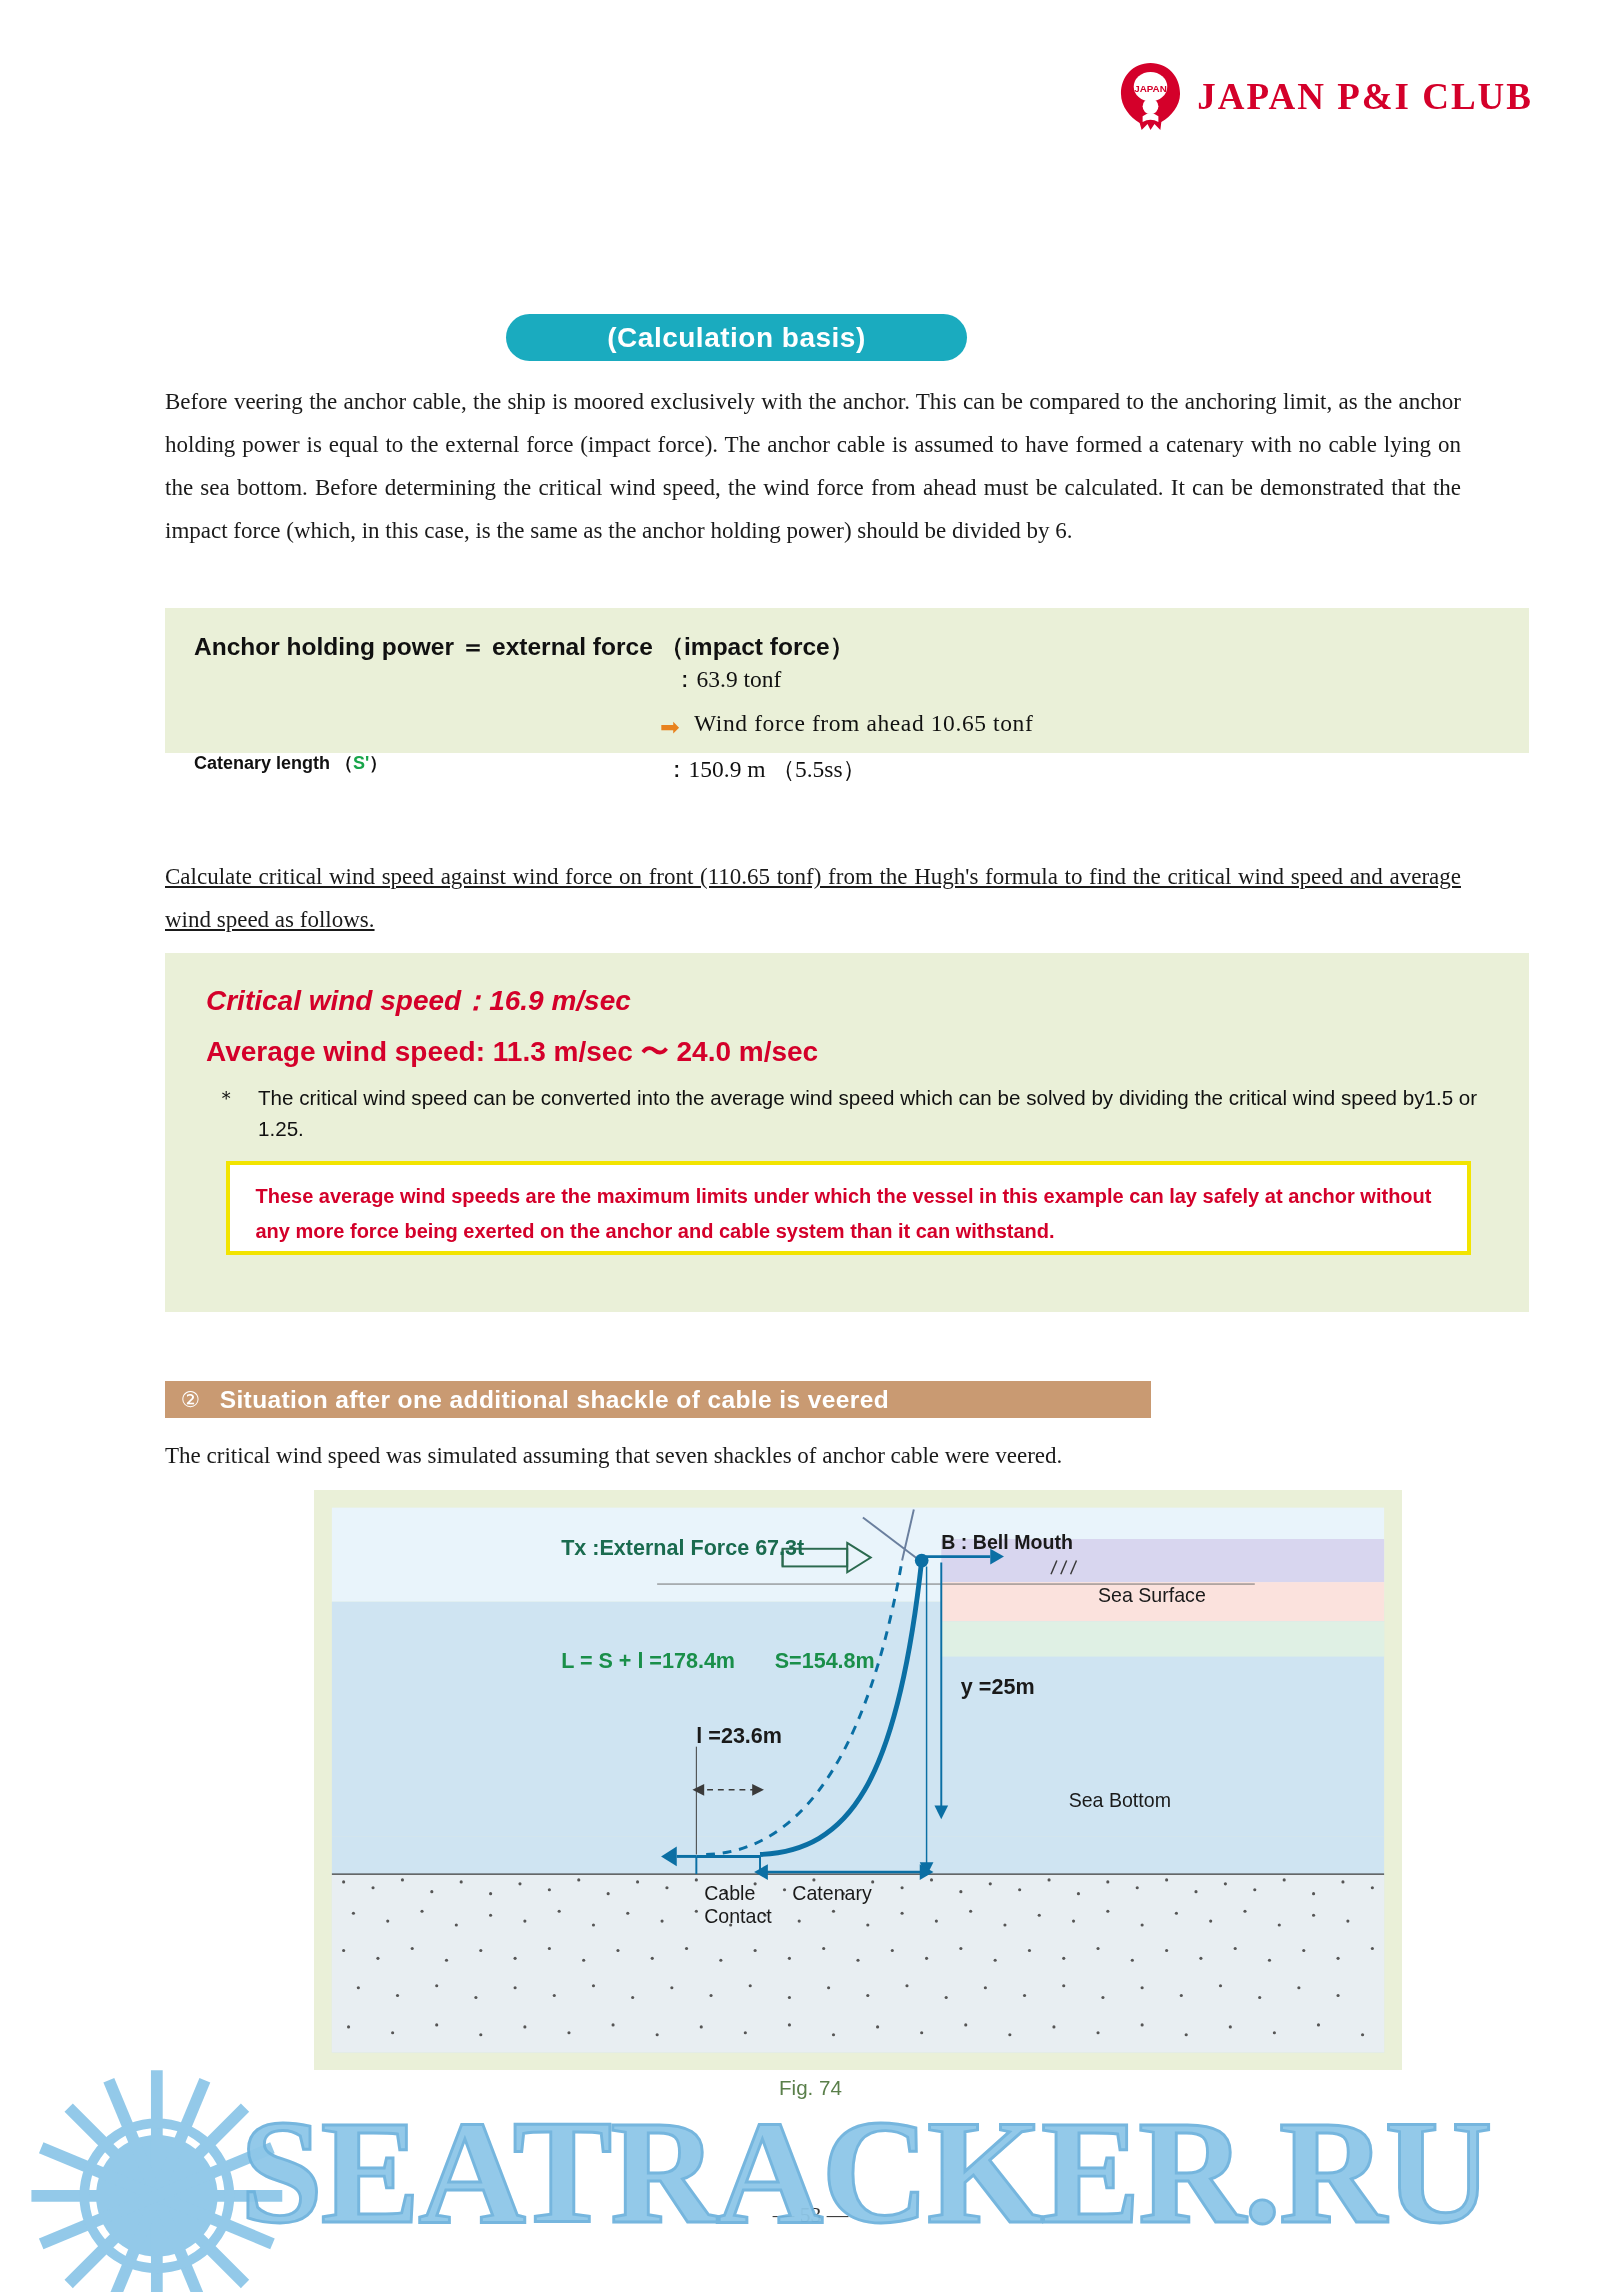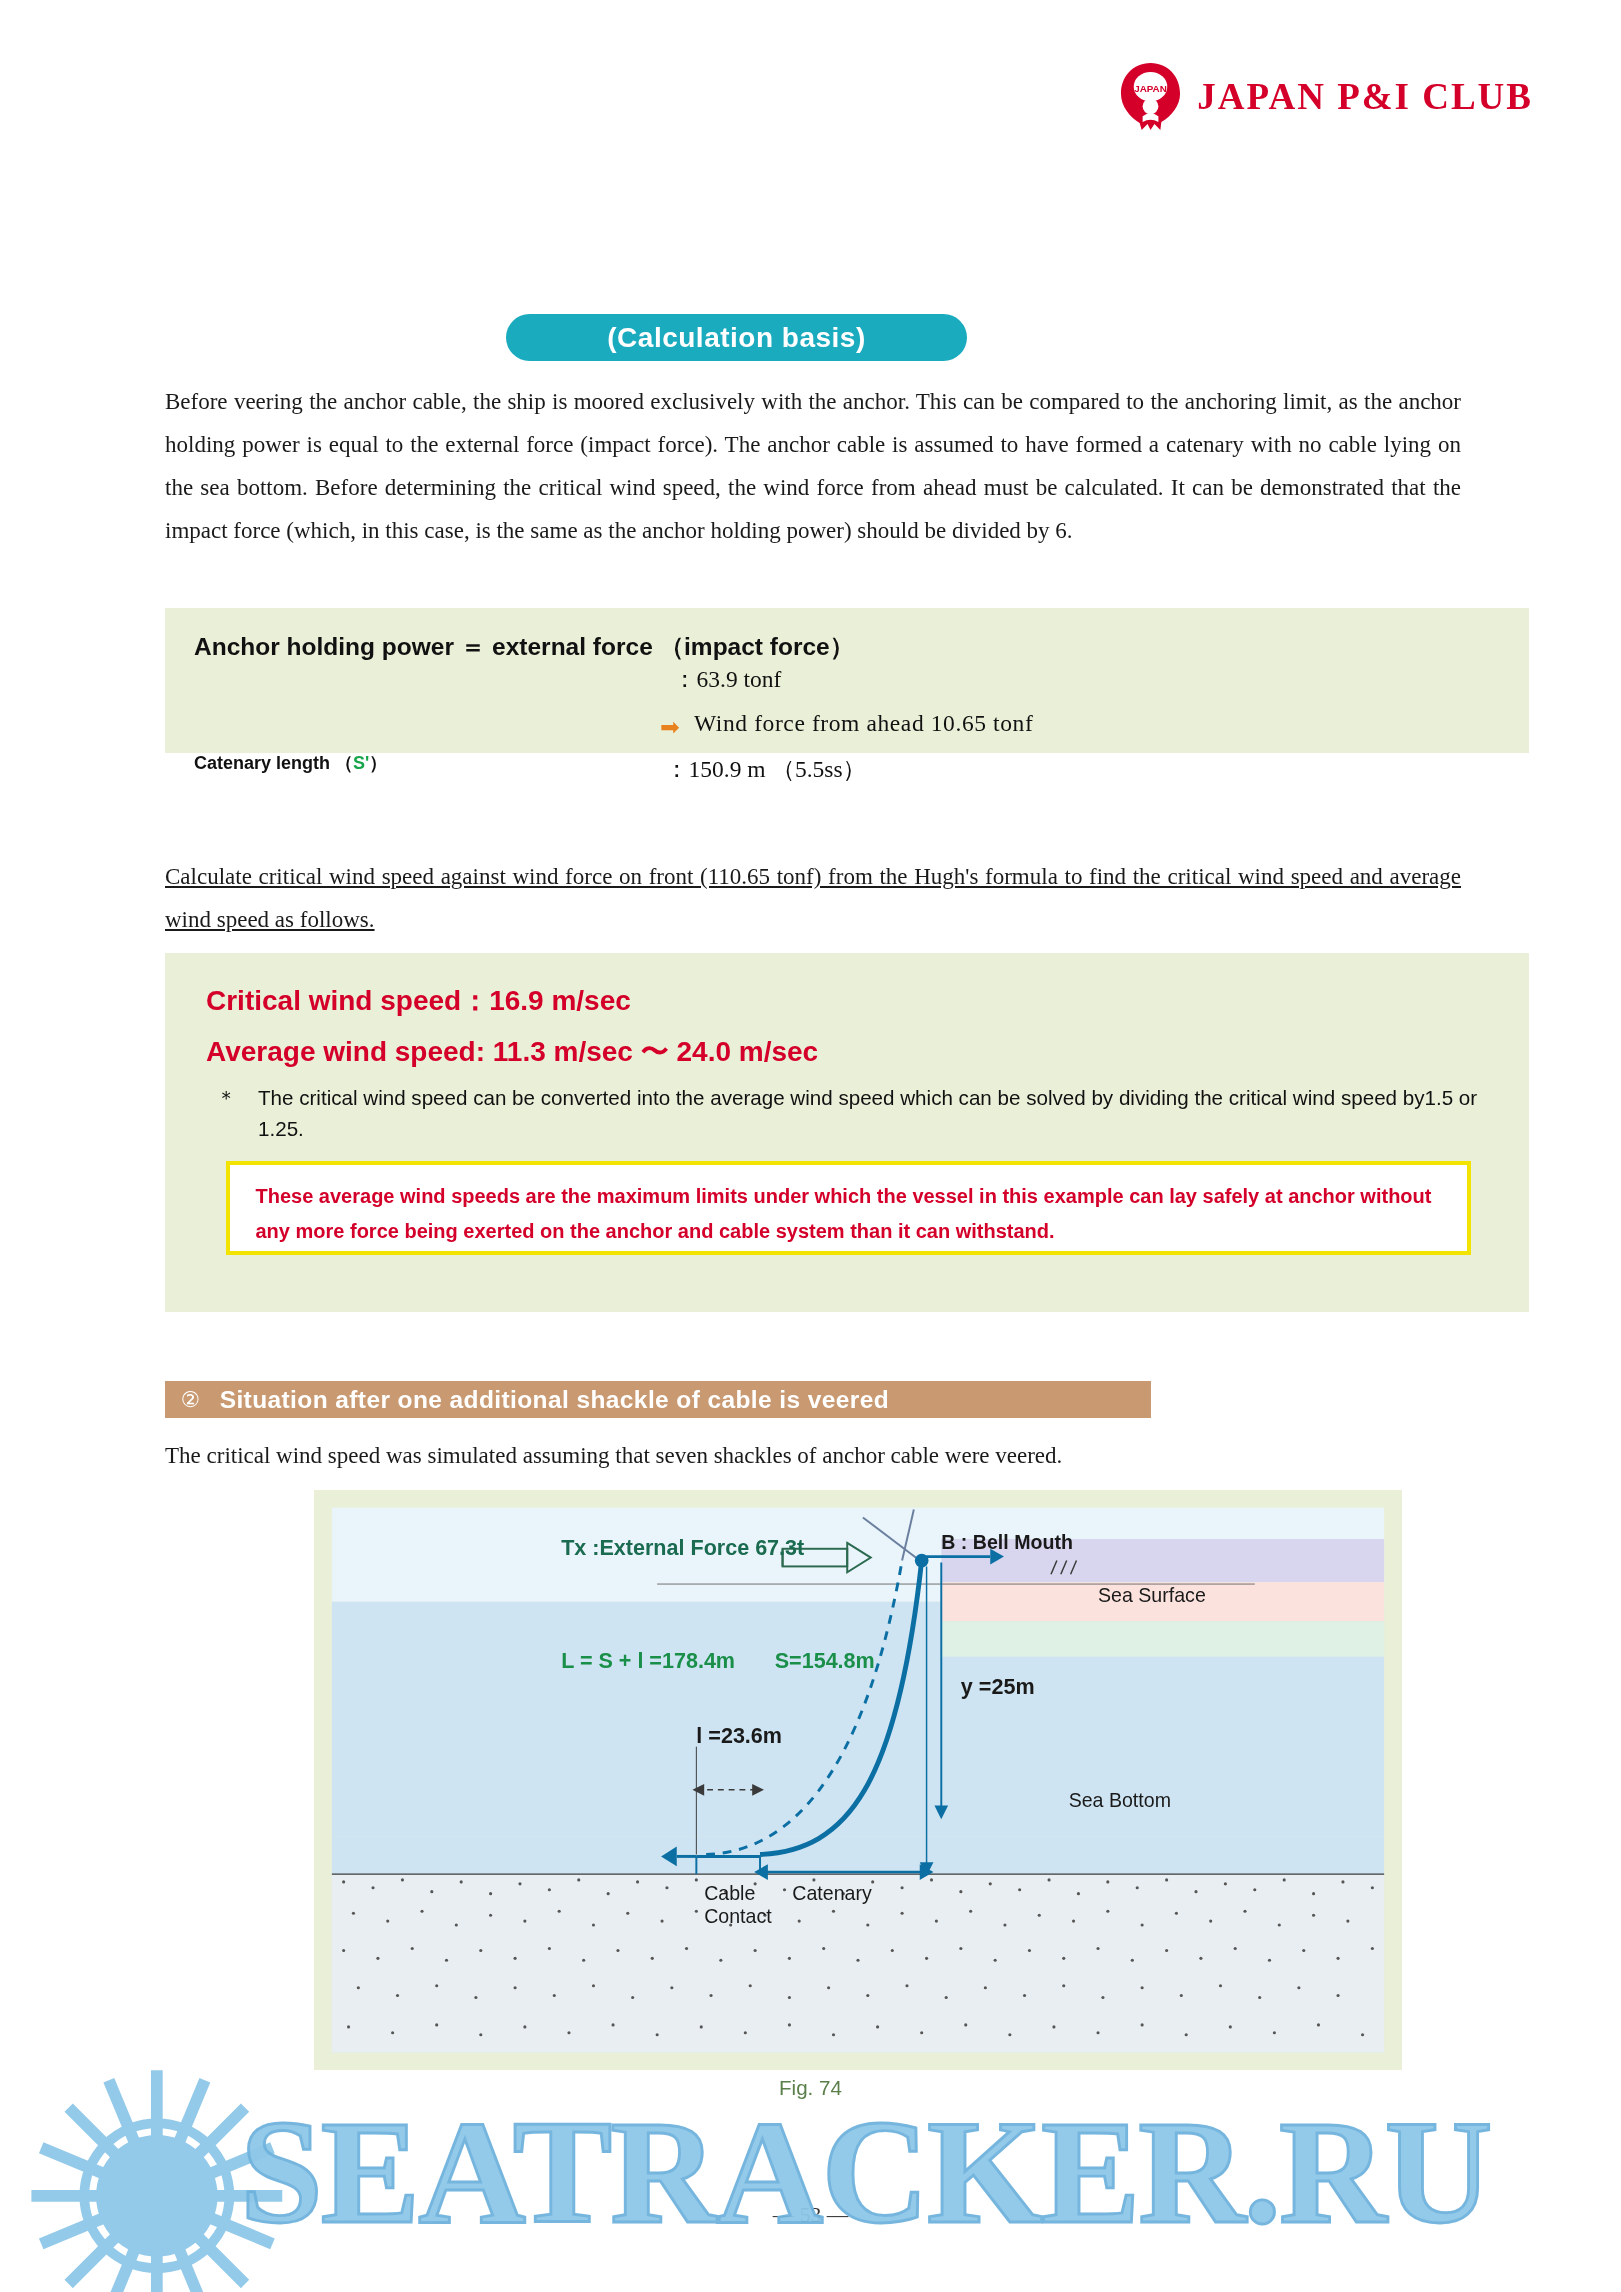--- a/index.html
+++ b/index.html
@@ -143,20 +143,21 @@
   }
 
   .b2-red1 {
     position: absolute;
     left: 41px;
     top: 29px;
     font-family: "Liberation Sans", sans-serif;
     font-size: 28px;
     font-weight: bold;
     color: #d4002a;
+    font-style: italic;
   }
   .b2-red2 {
     position: absolute;
     left: 41px;
     top: 80px;
     font-family: "Liberation Sans", sans-serif;
     font-size: 28px;
     font-weight: bold;
     color: #d4002a;
   }

